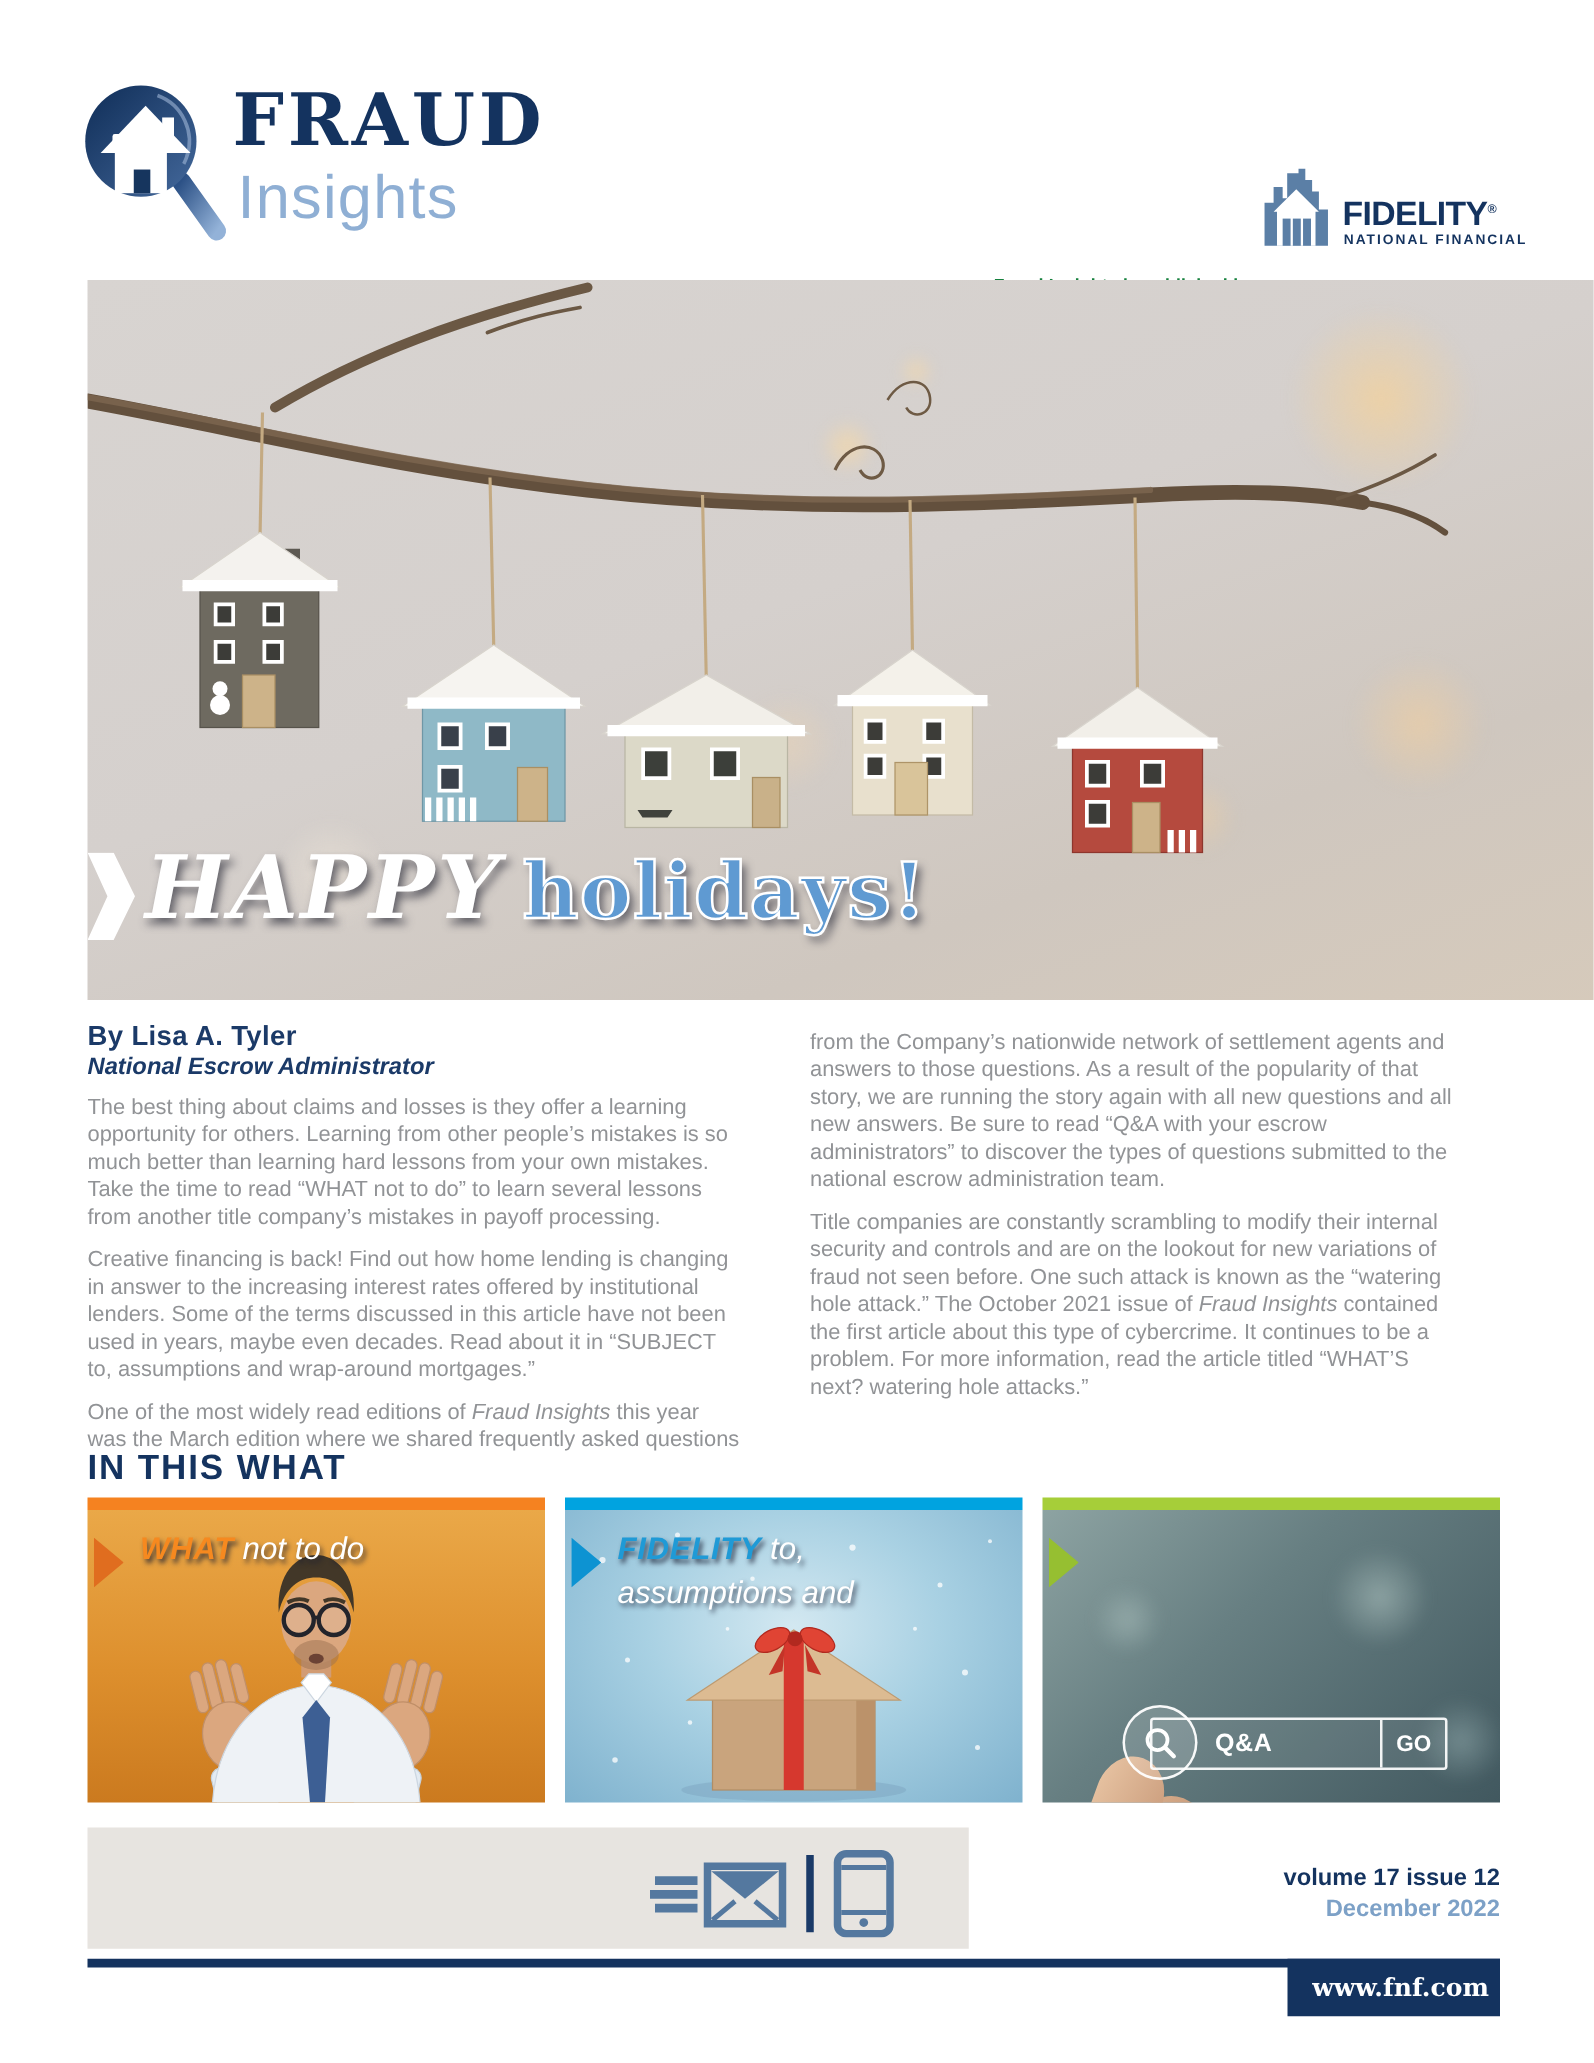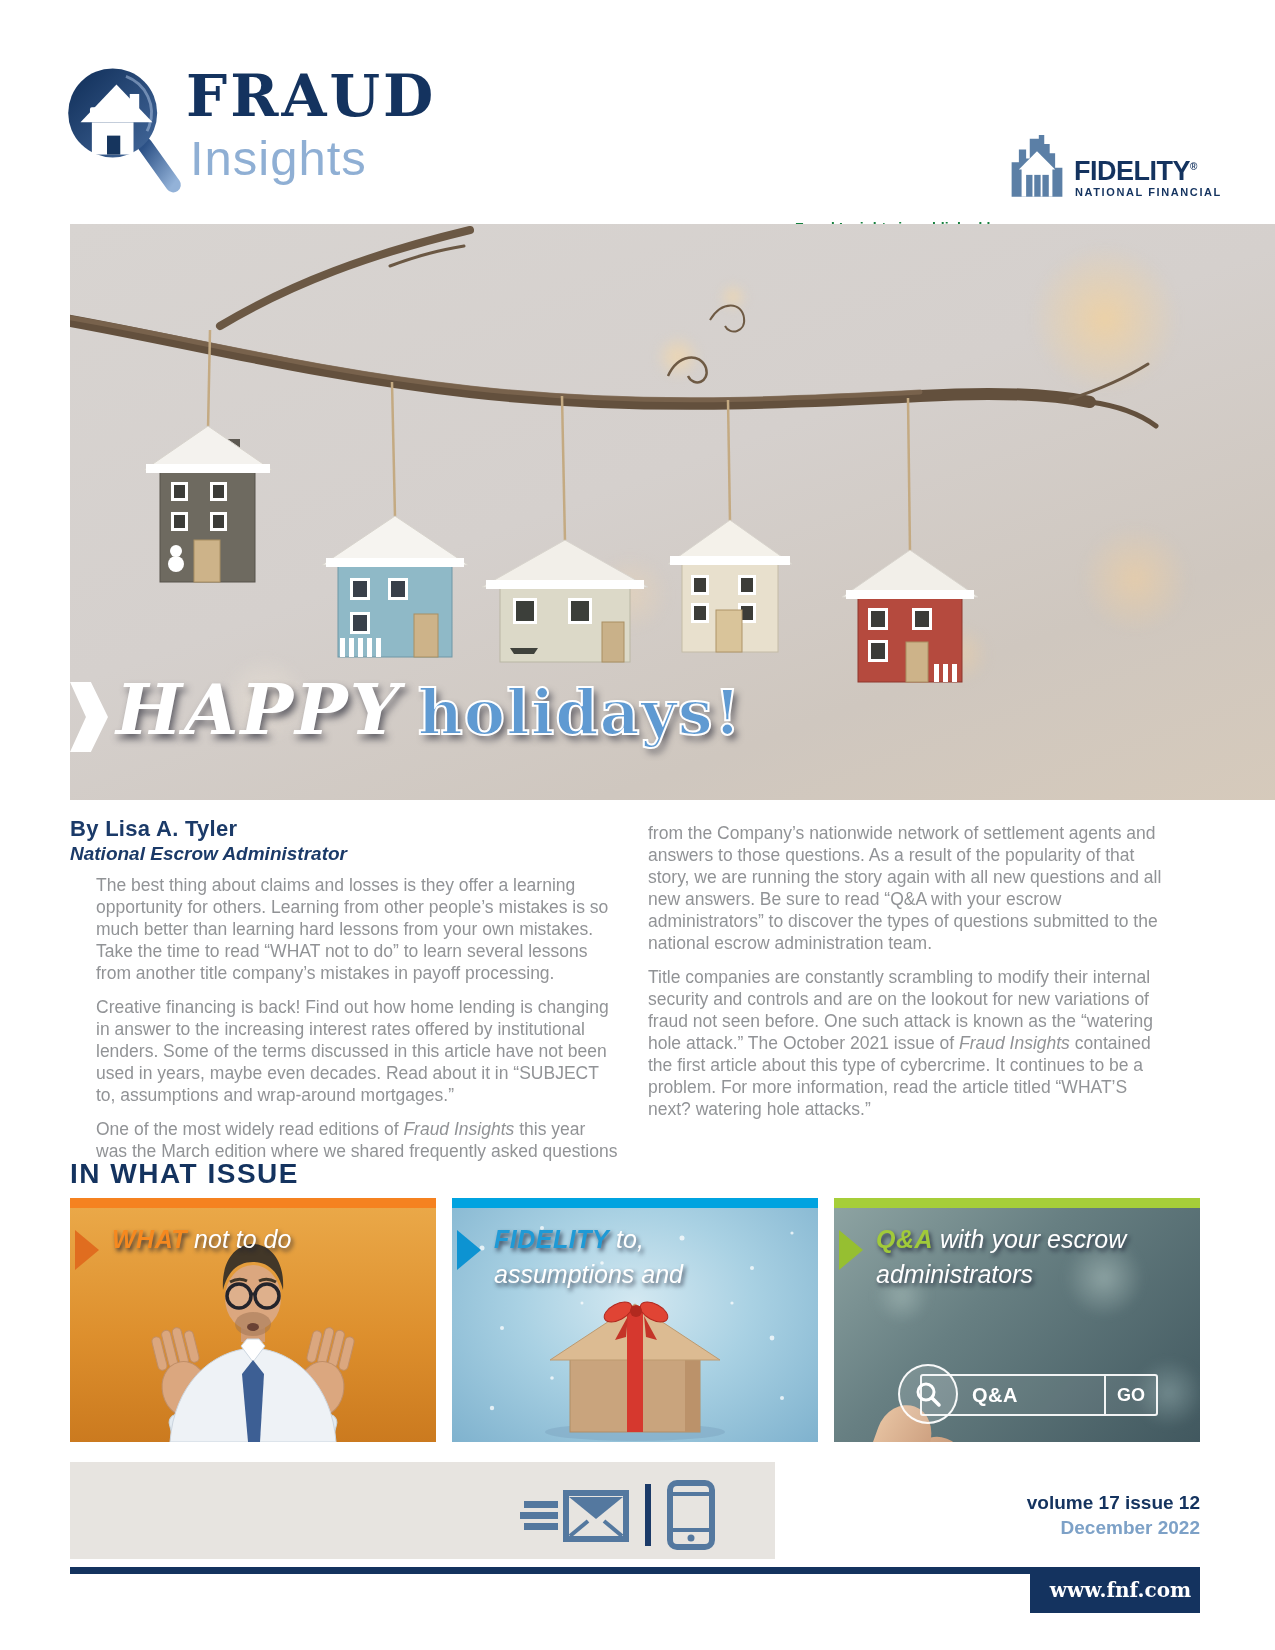--- a/index.html
+++ b/index.html
@@ -26,21 +26,21 @@
   .hero-headline { position:absolute; left:46px; top:444px; white-space:nowrap; }
   .hl-emph { font-family:"DejaVu Serif", serif; font-style:italic; font-weight:bold; font-size:70px; color:#ffffff;
           text-shadow:3px 5px 7px rgba(70,70,80,.8); letter-spacing:2px; }
   .hl-rest { font-family:"DejaVu Serif", serif; font-weight:bold; font-size:62px; color:#5f9ad2; margin-left:16px;
           -webkit-text-stroke:2px #ffffff; text-shadow:4px 5px 7px rgba(70,70,80,.75); letter-spacing:1px; }
 
   
   .byline-author { position:absolute; left:70px; top:816px; font-size:22px; font-weight:bold; color:#1b3a68; letter-spacing:.3px; }
   .byline-role { position:absolute; left:70px; top:843px; font-size:19px; font-weight:bold; font-style:italic; color:#1b3a68; }
   .col { position:absolute; width:524px; font-size:17.5px; line-height:22px; color:#919396; }
-  .col-left { left:70px; top:874px;margin-left:26px; }
+  .col-left { left:70px; top:874px; }
   .col-right { left:648px; top:822px; width:516px; }
   .col p { margin-bottom:12px; }
   .col em { font-style:italic; }
 
   
   .issue-heading { position:absolute; left:70px; top:1158px; font-size:28px; font-weight:bold; color:#14335f; letter-spacing:1.5px; }
   .card { position:absolute; top:1198px; width:366px; height:244px; cursor:pointer; }
   .card .bar { height:10px; width:100%; }
   .card .body { position:relative; width:100%; height:234px; overflow:hidden; }
   .card-1 { left:70px; } .card-2 { left:452px; } .card-3 { left:834px; }
@@ -244,21 +244,21 @@
   <div class="col col-left">
     <p><span>The best thing about claims and losses is they offer a learning opportunity for others. Learning from other people’s mistakes is so much better than learning hard lessons from your own mistakes. Take the time to read “WHAT not to do” to learn several lessons from another title company’s mistakes in payoff processing.</span></p>
     <p><span>Creative financing is back! Find out how home lending is changing in answer to the increasing interest rates offered by institutional lenders. Some of the terms discussed in this article have not been used in years, maybe even decades. Read about it in “SUBJECT to, assumptions and wrap-around mortgages.”</span></p>
     <p><span>One of the most widely read editions of </span><em>Fraud Insights</em><span> this year was the March edition where we shared frequently asked questions</span></p>
   </div>
   <div class="col col-right">
     <p><span>from the Company’s nationwide network of settlement agents and answers to those questions. As a result of the popularity of that story, we are running the story again with all new questions and all new answers. Be sure to read “Q&amp;A with your escrow administrators” to discover the types of questions submitted to the national escrow administration team.</span></p>
     <p><span>Title companies are constantly scrambling to modify their internal security and controls and are on the lookout for new variations of fraud not seen before. One such attack is known as the “watering hole attack.” The October 2021 issue of </span><em>Fraud Insights</em><span> contained the first article about this type of cybercrime. It continues to be a problem. For more information, read the article titled “WHAT’S next? watering hole attacks.”</span></p>
   </div>
 
-  <div class="issue-heading">IN WHAT ISSUE</div>
+  <div class="issue-heading">IN THIS WHAT</div>
 
   <div class="card card-1">
     <div class="bar"></div>
     <div class="body">
       <svg class="art" width="366" height="234" viewBox="0 0 366 234">
         <g transform="translate(112,176) rotate(-14)">
           <rect x="-19" y="-52" width="9" height="34" rx="4.5" fill="#dba77f" stroke="#c08f68"></rect>
           <rect x="-8" y="-56" width="9" height="38" rx="4.5" fill="#dba77f" stroke="#c08f68"></rect>
           <rect x="3" y="-56" width="9" height="38" rx="4.5" fill="#dba77f" stroke="#c08f68"></rect>
           <rect x="14" y="-50" width="9" height="32" rx="4.5" fill="#dba77f" stroke="#c08f68"></rect>
@@ -345,24 +345,20 @@
         <span class="sq">Q&amp;A</span>
         <span class="go">GO</span>
       </div>
       <div class="lens">
         <svg width="30" height="30" viewBox="0 0 30 30">
             <circle cx="13" cy="13" r="8" fill="none" stroke="#ffffff" stroke-width="3"></circle>
             <line x1="19" y1="19" x2="26" y2="26" stroke="#ffffff" stroke-width="3.5" stroke-linecap="round"></line>
           </svg>
       </div>
       <div class="card-chevron"></div>
-      <div class="card-title">
-        <div><span class="emph">Q&amp;A</span> <span>with your escrow</span></div>
-        <div>administrators</div>
-      </div>
     </div>
   </div>
 
   <div class="share-box">
     <div class="share-icons">
       <svg width="110" height="60" viewBox="0 0 110 60">
         <g fill="#54789f">
           <rect x="4" y="16" width="34" height="7"></rect>
             <rect x="0" y="27" width="38" height="7"></rect>
             <rect x="4" y="38" width="34" height="7"></rect>

